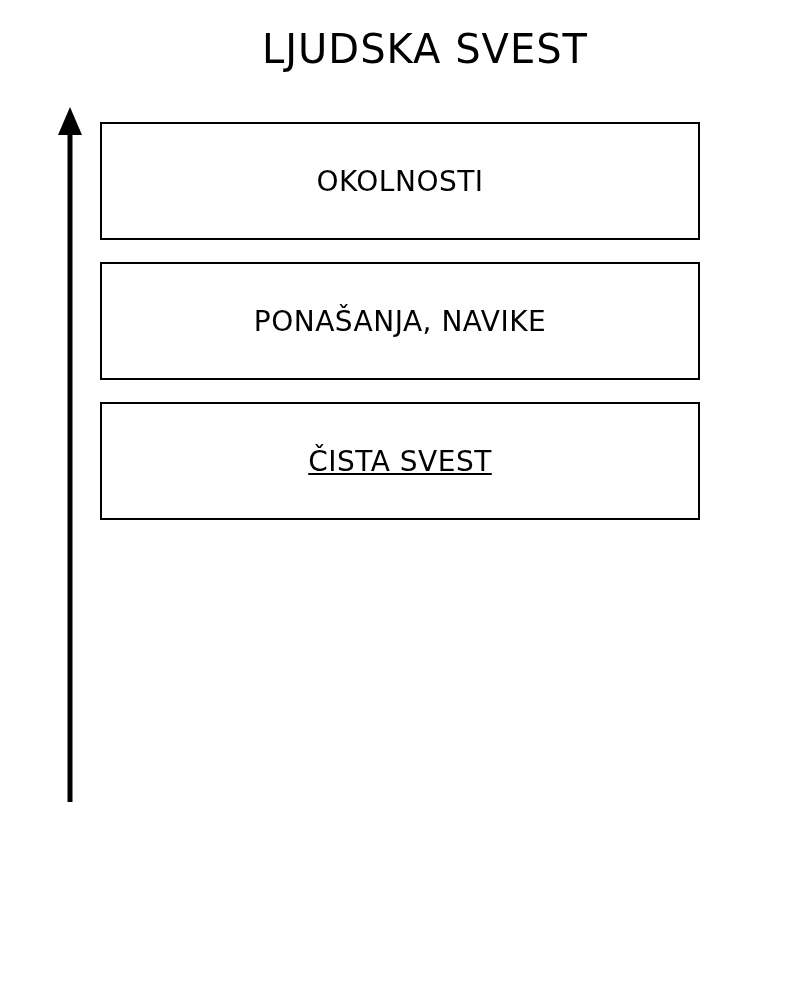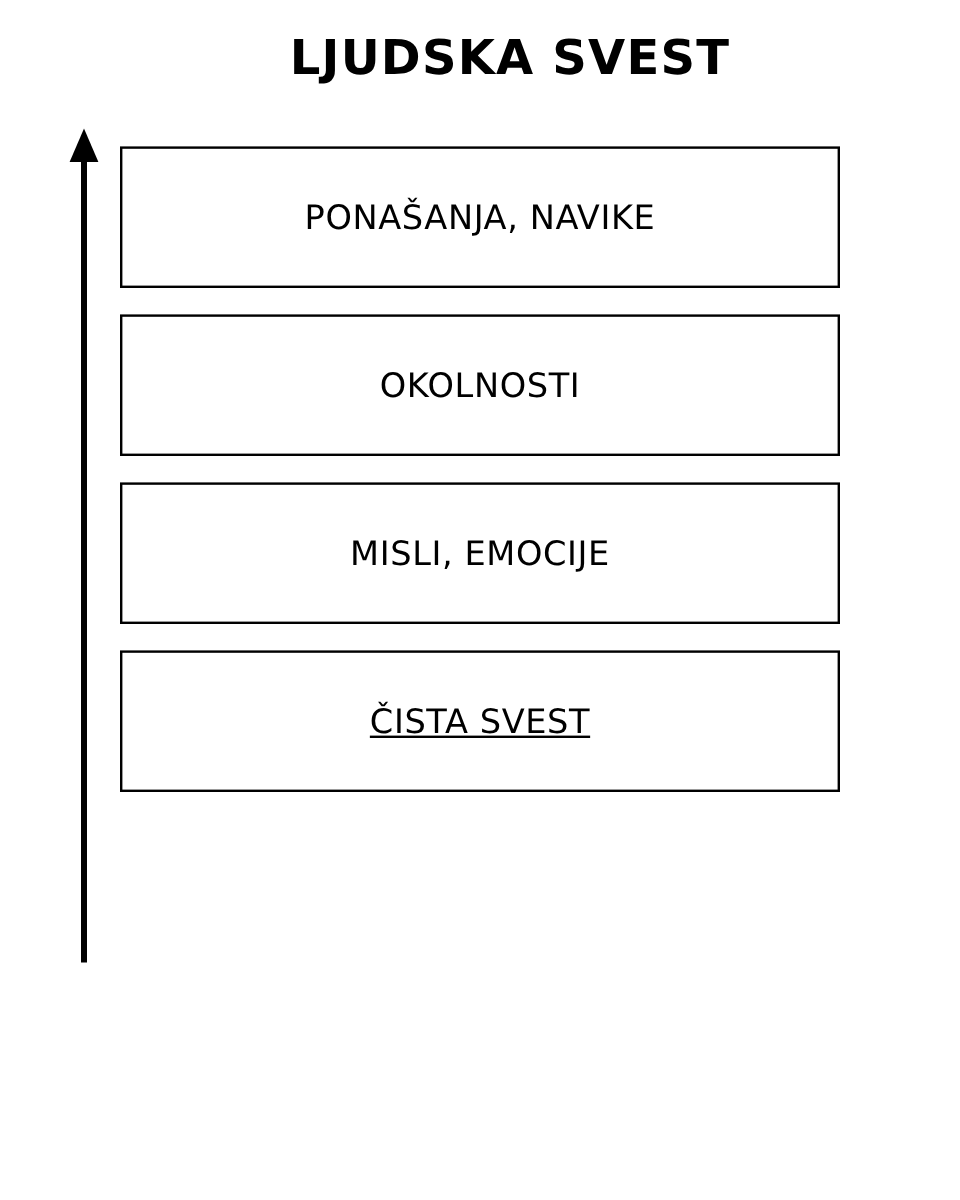--- a/index.html
+++ b/index.html
@@ -15,21 +15,21 @@
     overflow: hidden;
     color: #000000;
   }
   .diagram-title {
     position: absolute;
     top: 26px;
     left: 50px;
     width: 750px;
     text-align: center;
     font-size: 40px;
-    font-weight: 700;
+    font-weight: 400;
     letter-spacing: 1px;
     color: #000000;
     white-space: nowrap;
   }
   .arrow-wrap {
     position: absolute;
     left: 56px;
     top: 105px;
     width: 28px;
     height: 700px;
@@ -65,17 +65,16 @@
 <div class="diagram-title">LJUDSKA SVEST</div>
 
 <div class="arrow-wrap">
   <svg width="28" height="700" viewBox="0 0 28 700" xmlns="http://www.w3.org/2000/svg">
     <line x1="14" y1="24" x2="14" y2="697" stroke="#000000" stroke-width="5"></line>
     <polygon points="14,2 2,30 26,30" fill="#000000"></polygon>
   </svg>
 </div>
 
 <div class="layers">
+  <div class="layer-box">OKOLNOSTI</div>
   <div class="layer-box">PONAŠANJA, NAVIKE</div>
-  <div class="layer-box">OKOLNOSTI</div>
-  <div class="layer-box">MISLI, EMOCIJE</div>
   <div class="layer-box">ČISTA SVEST</div>
 </div>
 
 </body></html>

